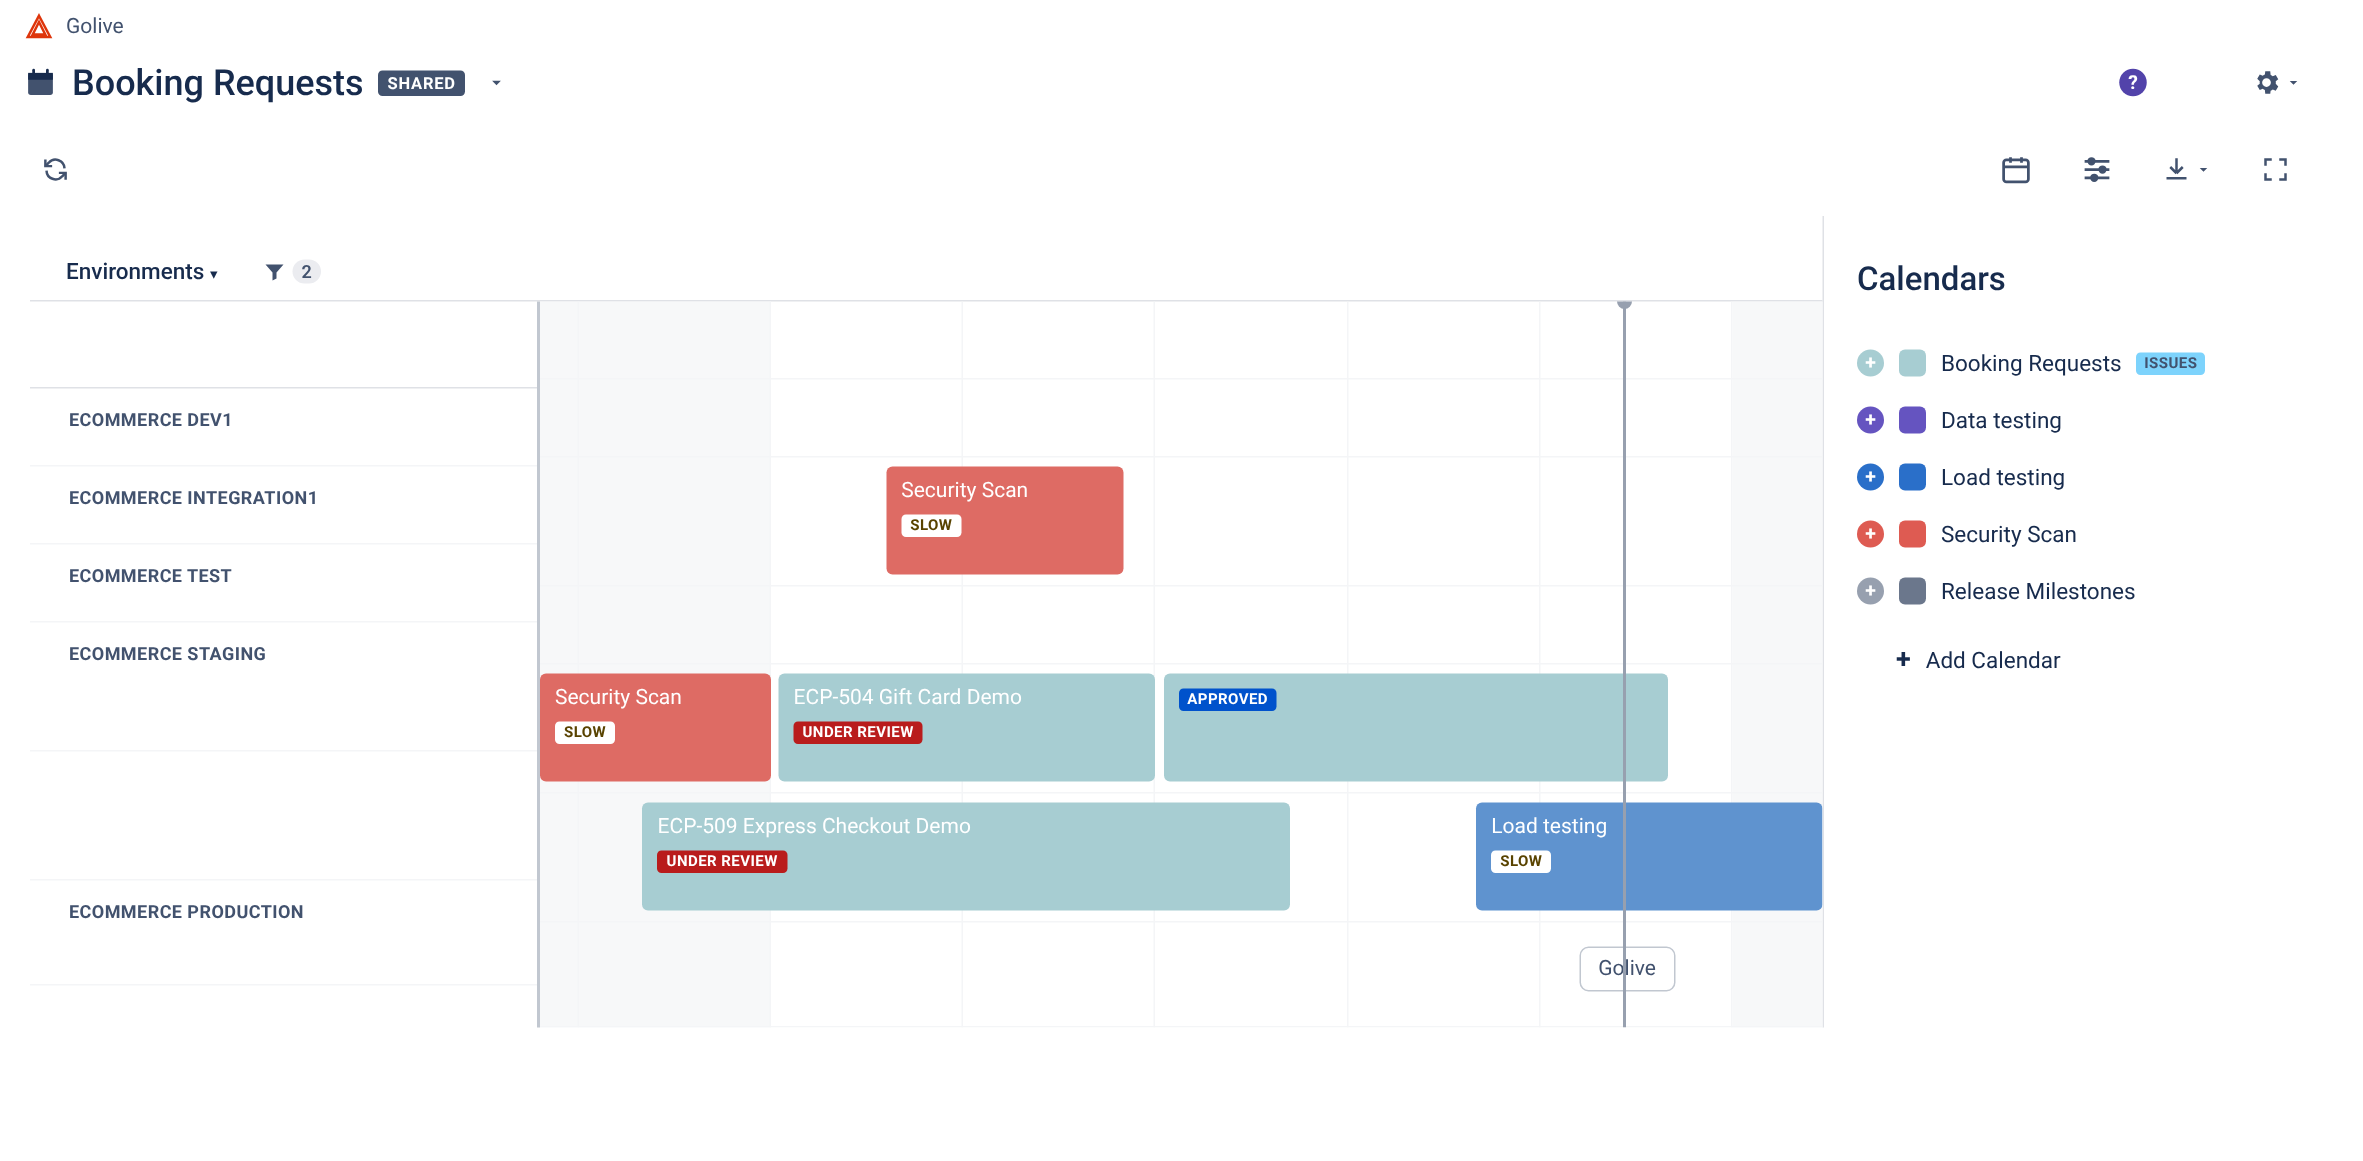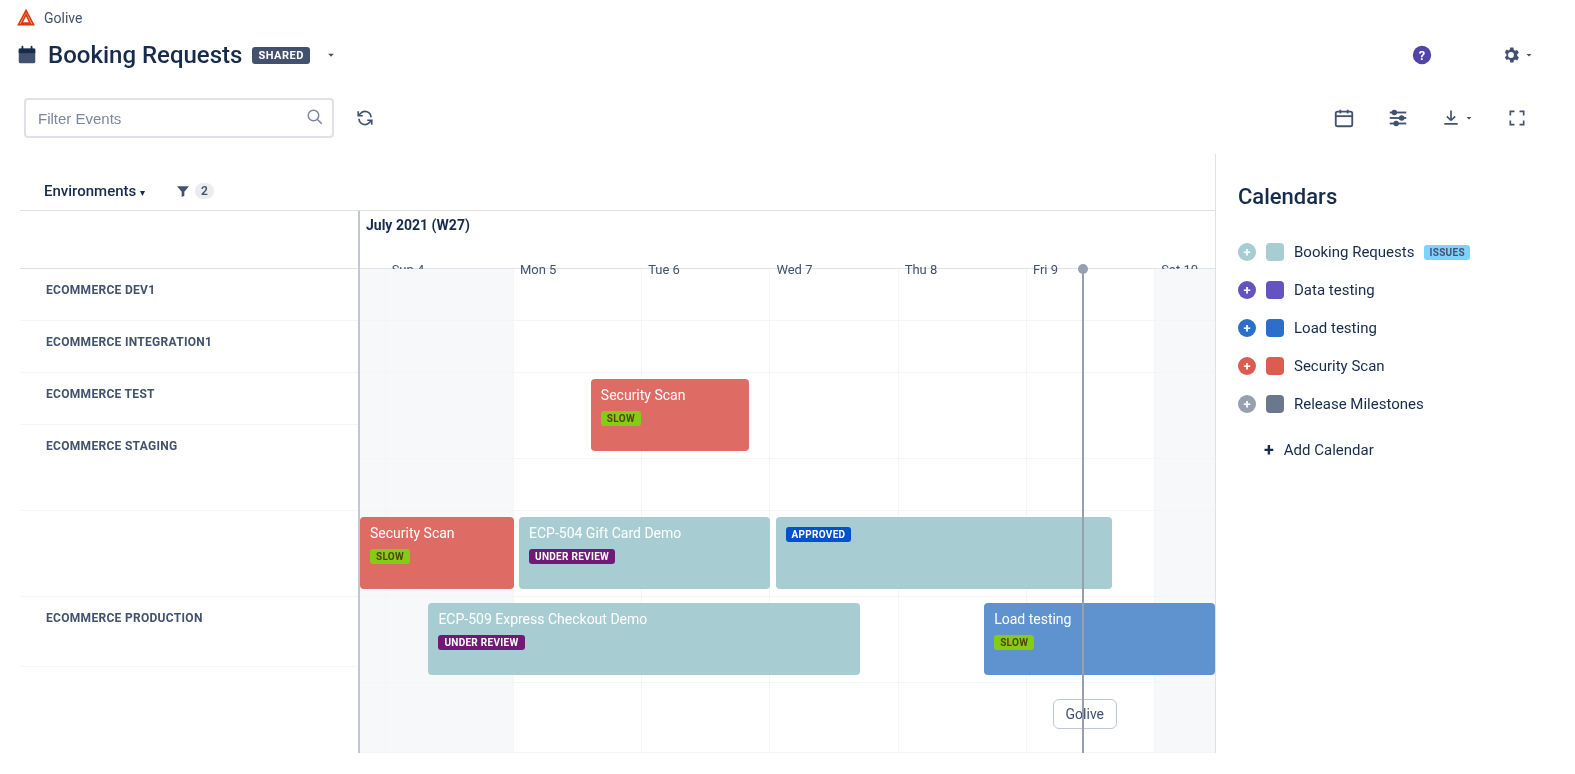--- a/index.html
+++ b/index.html
@@ -35,22 +35,22 @@
 .day-labels { position: absolute; bottom: 6px; left: 0; right: 0; display: flex; }
 .day-label { font-size: 13px; color: #42526e; padding-left: 6px; }
 .tl-body { position: relative; }
 .tl-cols { position: absolute; inset: 0; display: flex; pointer-events: none; }
 .tl-col { border-right: 1px solid #f4f5f7; height: 100%; }
 .tl-col.weekend { background: #f7f8f9; }
 .tl-row { position: relative; border-bottom: 1px solid #f4f5f7; }
 .event { position: absolute; border-radius: 4px; padding: 8px 10px; color: #fff; font-size: 14px; font-weight: 400; cursor: pointer; }
 .event .title { display: block; margin-bottom: 6px; white-space: nowrap; overflow: hidden; text-overflow: ellipsis; }
 .badge { display: inline-block; font-size: 10px; font-weight: 700; padding: 2px 6px; border-radius: 3px; letter-spacing: .3px; }
-.badge.slow { background: #84cc16; color: #594300; }
-.badge.review { background: #701a75; color: #fff; }
+.badge.slow { background: #ffffff; color: #594300; }
+.badge.review { background: #b91c1c; color: #fff; }
 .badge.approved { background: #0052cc; color: #fff; }
 .now-line { position: absolute; top: 0; bottom: 0; width: 2px; background: #97a0af; z-index: 5; }
 .now-dot { position: absolute; top: -5px; left: -4px; width: 10px; height: 10px; border-radius: 50%; background: #97a0af; }
 .milestone { position: absolute; border: 1px solid #c1c7d0; border-radius: 6px; padding: 6px 12px; background: #fff; font-size: 14px; color: #42526e; cursor: pointer; }
 .right-panel { width: 360px; border-left: 1px solid #dfe1e6; padding: 30px 0 0 22px; }
 .rp-title { font-size: 22px; font-weight: 500; margin-bottom: 24px; }
 .cal-item { display: flex; align-items: center; gap: 10px; padding: 10px 0; cursor: pointer; }
 .plus-circle { width: 18px; height: 18px; border-radius: 50%; display: flex; align-items: center; justify-content: center; font-size: 13px; font-weight: 700; color: #fff; }
 .color-sq { width: 18px; height: 18px; border-radius: 4px; }
 .cal-name { font-size: 15px; color: #172b4d; }
@@ -98,29 +98,20 @@
     <svg width="20" height="20" viewBox="0 0 24 24" fill="#42526e">
         <path d="M19.4 13a7.5 7.5 0 000-2l2-1.6-2-3.4-2.4 1a7.4 7.4 0 00-1.7-1L15 3h-4l-.3 2.5a7.4 7.4 0 00-1.7 1l-2.4-1-2 3.4L6.6 11a7.5 7.5 0 000 2l-2 1.6 2 3.4 2.4-1a7.4 7.4 0 001.7 1L11 21h4l.3-2.5a7.4 7.4 0 001.7-1l2.4 1 2-3.4zM12 15.5A3.5 3.5 0 1115.5 12 3.5 3.5 0 0112 15.5z"></path>
       </svg>
     <svg width="12" height="12" viewBox="0 0 24 24" style="margin-left:2px">
         <path fill="#42526e" d="M7 10l5 5 5-5z"></path>
       </svg>
   </span>
 </div>
 
 <div class="toolbar">
-  <div class="filter-box">
-    <input type="text" placeholder="Filter Events" style="">
-    <span class="search-ico">
-      <svg width="18" height="18" viewBox="0 0 24 24" fill="none" stroke="#7a869a" stroke-width="2">
-          <circle cx="10" cy="10" r="7"></circle>
-          <line x1="21" y1="21" x2="15" y2="15"></line>
-        </svg>
-    </span>
-  </div>
   <span class="icon-btn">
     <svg width="18" height="18" viewBox="0 0 24 24" fill="none" stroke="#42526e" stroke-width="2.2">
         <path d="M20 11A8 8 0 006 6l-3 3M4 13a8 8 0 0014 5l3-3"></path>
         <path d="M3 3v6h6M21 21v-6h-6"></path>
       </svg>
   </span>
   <div class="spacer"></div>
   <div class="toolbar-right">
     <span class="icon-btn">
       <svg width="22" height="22" viewBox="0 0 24 24" fill="none" stroke="#42526e" stroke-width="2">
@@ -178,33 +169,20 @@
       <div class="row-labels" id="row-labels">
           <div style="height: 58px; border-bottom: 1px solid rgb(223, 225, 230);"></div>
           <div class="row-label" style="height: 52px;">ECOMMERCE DEV1</div>
           <div class="row-label" style="height: 52px;">ECOMMERCE INTEGRATION1</div>
           <div class="row-label" style="height: 52px;">ECOMMERCE TEST</div>
           <div class="row-label" style="height: 86px;">ECOMMERCE STAGING</div>
           <div class="row-label" style="height: 86px;"></div>
           <div class="row-label" style="height: 70px; text-align: right;">ECOMMERCE PRODUCTION</div>
         </div>
       <div class="timeline">
-        <div class="tl-header">
-          <div class="month-label">July 2021 (W27)</div>
-          <div class="day-labels" id="day-labels">
-              <div class="day-label" style="position: absolute; left: -12%; width: 15%;"></div>
-              <div class="day-label" style="position: absolute; left: 3%; width: 15%;">Sun 4</div>
-              <div class="day-label" style="position: absolute; left: 18%; width: 15%;">Mon 5</div>
-              <div class="day-label" style="position: absolute; left: 33%; width: 15%;">Tue 6</div>
-              <div class="day-label" style="position: absolute; left: 48%; width: 15%;">Wed 7</div>
-              <div class="day-label" style="position: absolute; left: 63%; width: 15%;">Thu 8</div>
-              <div class="day-label" style="position: absolute; left: 78%; width: 15%;">Fri 9</div>
-              <div class="day-label" style="position: absolute; left: 93%; width: 15%;">Sat 10</div>
-            </div>
-        </div>
         <div class="tl-body" id="tl-body" style="height: 484px;">
           <div class="tl-cols" id="tl-cols" style="height: 484px;">
               <div class="tl-col weekend" style="position: absolute; left: -12%; width: 15%; top: 0px; bottom: 0px;"></div>
               <div class="tl-col weekend" style="position: absolute; left: 3%; width: 15%; top: 0px; bottom: 0px;"></div>
               <div class="tl-col" style="position: absolute; left: 18%; width: 15%; top: 0px; bottom: 0px;"></div>
               <div class="tl-col" style="position: absolute; left: 33%; width: 15%; top: 0px; bottom: 0px;"></div>
               <div class="tl-col" style="position: absolute; left: 48%; width: 15%; top: 0px; bottom: 0px;"></div>
               <div class="tl-col" style="position: absolute; left: 63%; width: 15%; top: 0px; bottom: 0px;"></div>
               <div class="tl-col" style="position: absolute; left: 78%; width: 15%; top: 0px; bottom: 0px;"></div>
               <div class="tl-col weekend" style="position: absolute; left: 93%; width: 15%; top: 0px; bottom: 0px;"></div>

